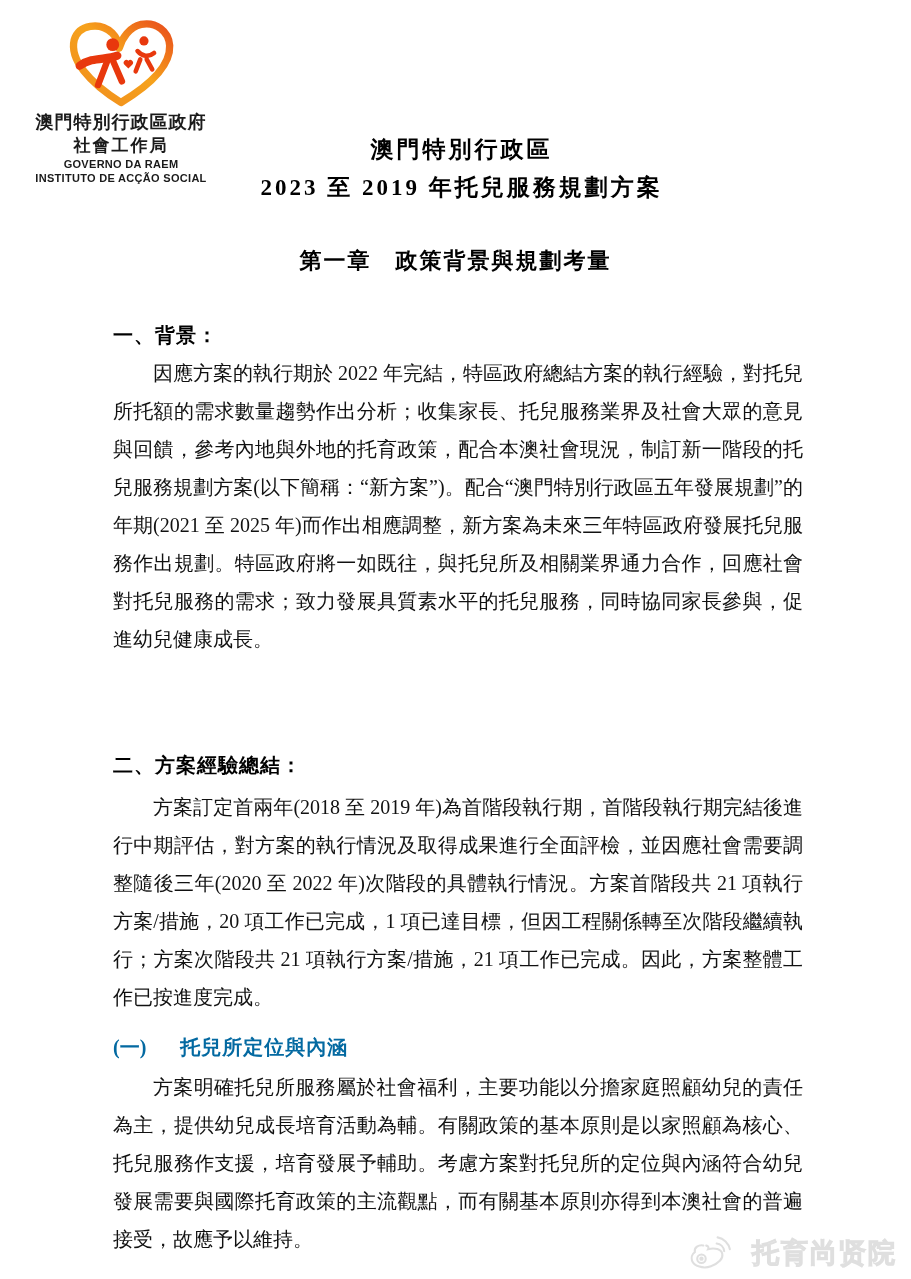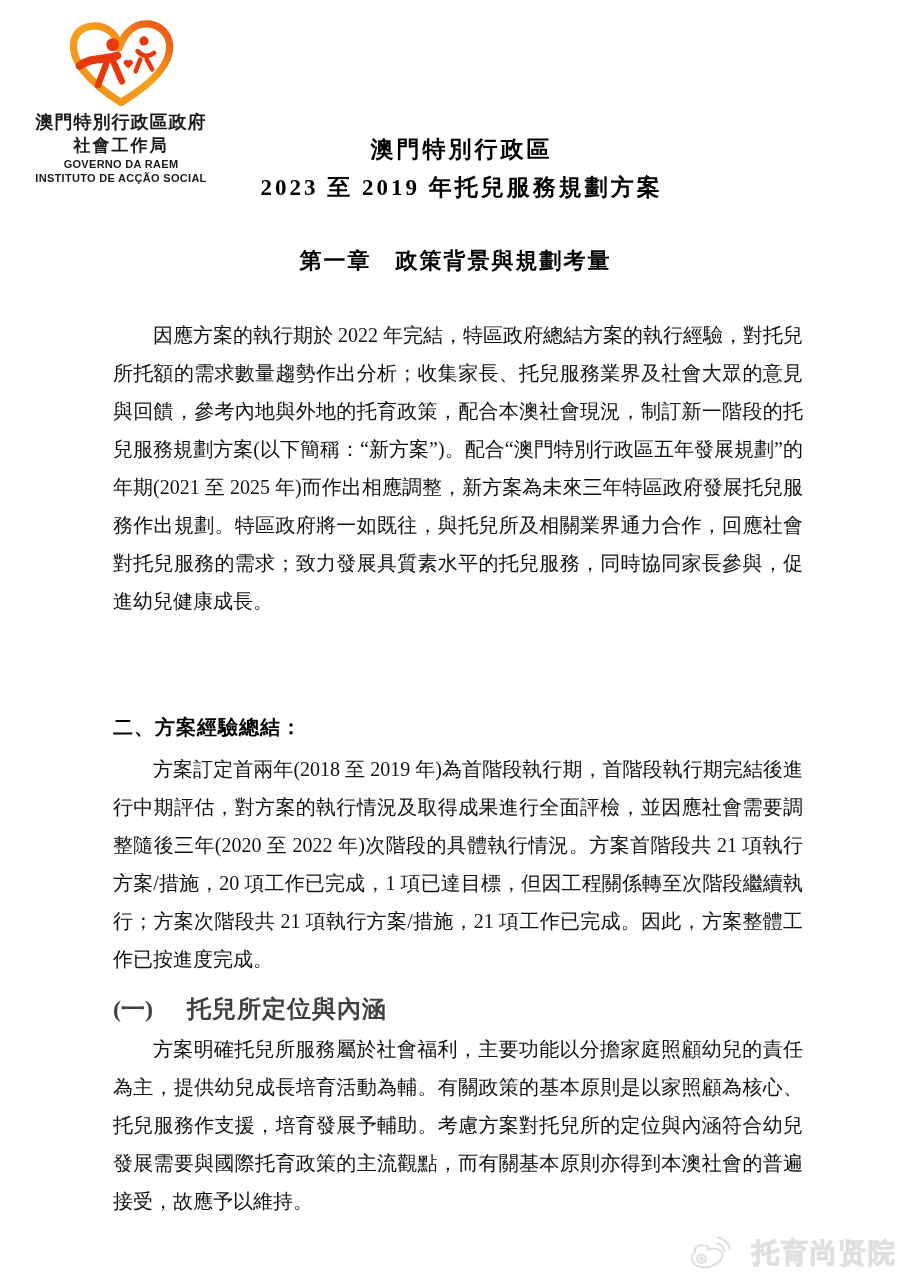--- a/index.html
+++ b/index.html
@@ -92,24 +92,24 @@
     font-size: 20px;
     line-height: 38px;
     text-align: justify;
     text-indent: 2em;
     color: #111;
   }
   .p1 { margin-top: 4px; }
   .gap-top { margin-top: 88px; }
   .sub-heading {
     margin-top: 12px;
-    font-size: 24px;
+    font-size: 20px;
     font-weight: bold;
     line-height: 38px;
-    color: #404040;
+    color: #0369a1;
   }
   .sub-heading .sub-title { margin-left: 34px; letter-spacing: 1px; }
   .para-sub { margin-top: 2px; }
 
   
   .watermark {
     position: absolute;
     right: 14px;
     bottom: 8px;
     display: flex;
@@ -159,20 +159,21 @@
 
   <div class="title-block">
     <div class="title-line">澳門特別行政區</div>
     <div class="title-line">2023 至 2019 年托兒服務規劃方案</div>
   </div>
 
   <div class="chapter">第一章　政策背景與規劃考量</div>
 
   <div class="content">
 
+    <div class="sec-heading">一、背景：</div>
     <p class="para">因應方案的執行期於 2022 年完結，特區政府總結方案的執行經驗，對托兒所托額的需求數量趨勢作出分析；收集家長、托兒服務業界及社會大眾的意見與回饋，參考內地與外地的托育政策，配合本澳社會現況，制訂新一階段的托兒服務規劃方案(以下簡稱：“新方案”)。配合“澳門特別行政區五年發展規劃”的年期(2021 至 2025 年)而作出相應調整，新方案為未來三年特區政府發展托兒服務作出規劃。特區政府將一如既往，與托兒所及相關業界通力合作，回應社會對托兒服務的需求；致力發展具質素水平的托兒服務，同時協同家長參與，促進幼兒健康成長。</p>
 
     <div class="sec-heading gap-top">二、方案經驗總結：</div>
     <p class="para p1">方案訂定首兩年(2018 至 2019 年)為首階段執行期，首階段執行期完結後進行中期評估，對方案的執行情況及取得成果進行全面評檢，並因應社會需要調整隨後三年(2020 至 2022 年)次階段的具體執行情況。方案首階段共 21 項執行方案/措施，20 項工作已完成，1 項已達目標，但因工程關係轉至次階段繼續執行；方案次階段共 21 項執行方案/措施，21 項工作已完成。因此，方案整體工作已按進度完成。</p>
 
     <div class="sub-heading">
       <span>(一)</span><span class="sub-title">托兒所定位與內涵</span>
     </div>
     <p class="para para-sub">方案明確托兒所服務屬於社會福利，主要功能以分擔家庭照顧幼兒的責任為主，提供幼兒成長培育活動為輔。有關政策的基本原則是以家照顧為核心、托兒服務作支援，培育發展予輔助。考慮方案對托兒所的定位與內涵符合幼兒發展需要與國際托育政策的主流觀點，而有關基本原則亦得到本澳社會的普遍接受，故應予以維持。</p>
 

